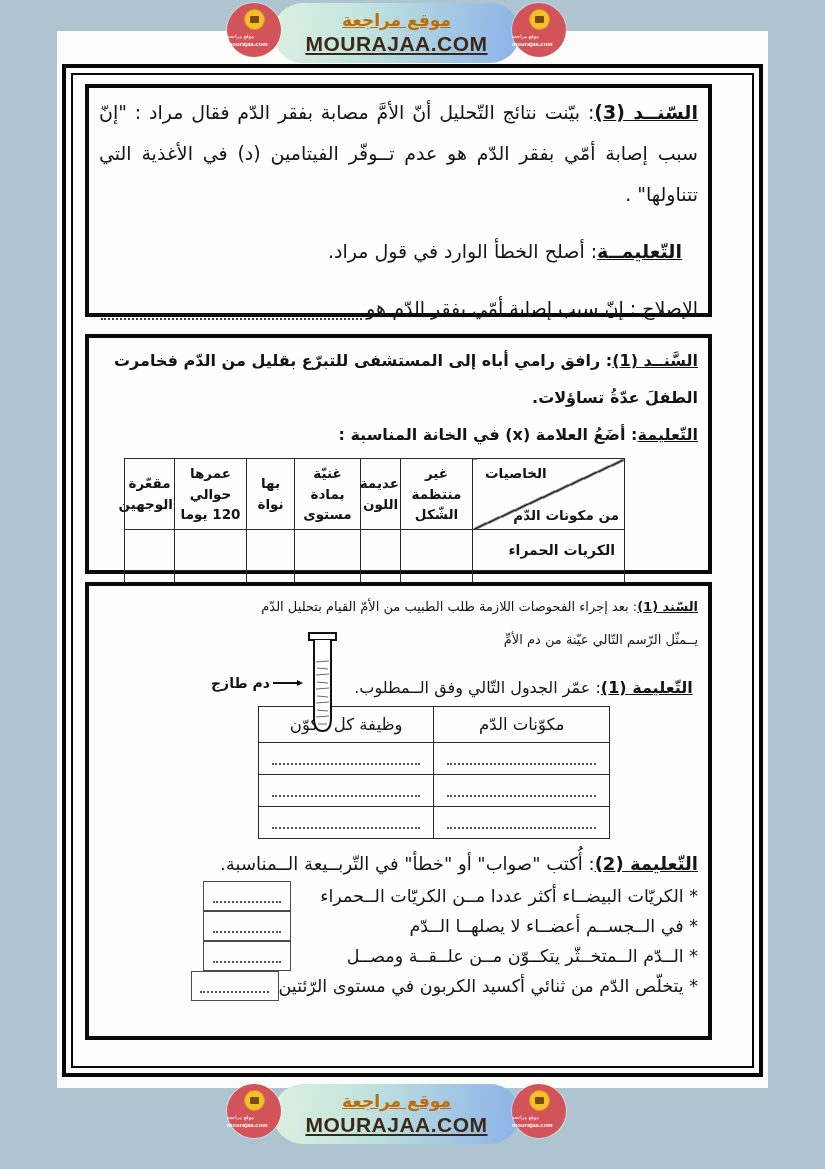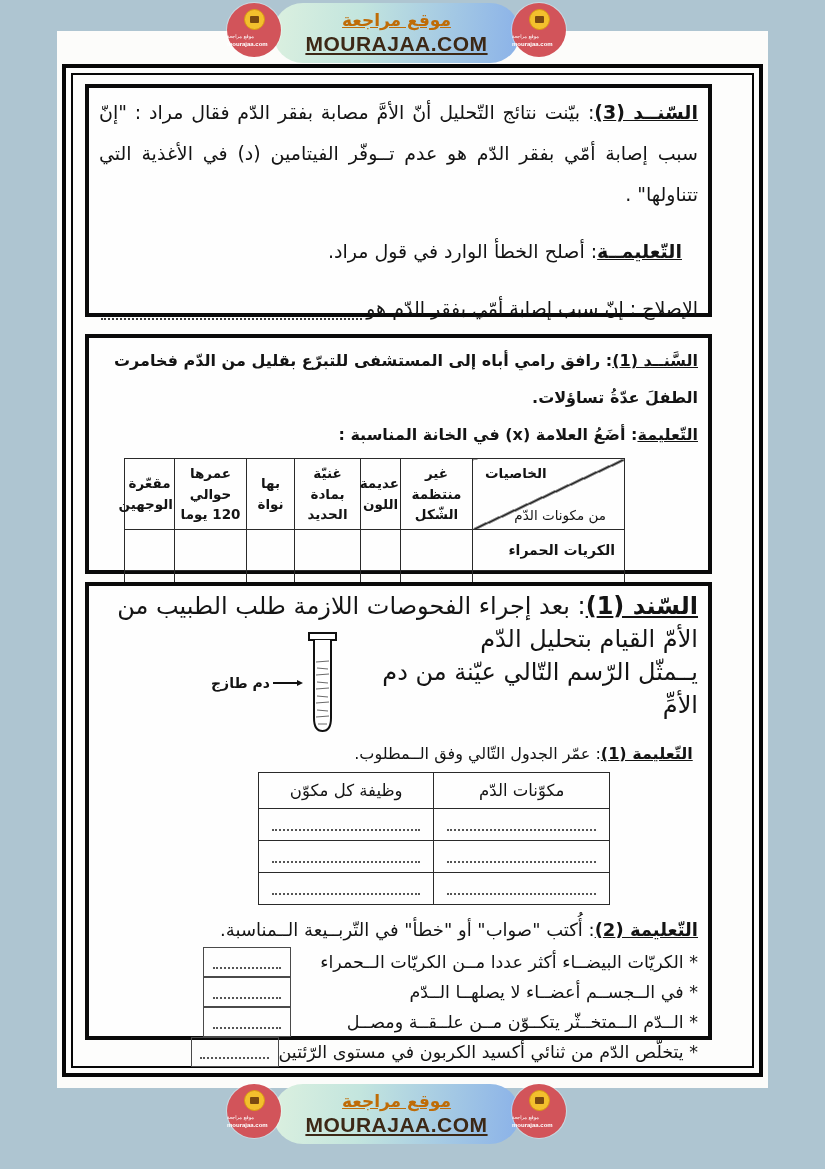--- a/index.html
+++ b/index.html
@@ -46,24 +46,24 @@
   .p2{font-size:16px;font-weight:bold;line-height:37px;margin:0;text-align:right}
   table{border-collapse:collapse}
   .t1{width:500px;margin:5px 73px 0 auto;table-layout:fixed}
   .t1 th,.t1 td{border:1.8px solid #2a2a2a;text-align:center;vertical-align:middle}
   .t1 th{font-size:13.5px;font-weight:bold;line-height:1.55;padding:2px 1px;height:66px}
   .t1 td{height:38px}
   .t1 td.rowlab{font-size:14px;font-weight:bold;text-align:right;padding-right:9px}
   .diag{position:relative;height:66px;
     background:linear-gradient(to bottom right,transparent calc(50% - 1.1px),#2a2a2a calc(50% - 1.1px),#2a2a2a calc(50% + 1.1px),transparent calc(50% + 1.1px))}
   .diag .dt{position:absolute;top:4px;left:12px;font-size:13.5px;font-weight:bold}
-  .diag .db{position:absolute;bottom:3px;right:18px;font-size:13.5px;font-weight:normal}
-
-  
-  .p3{font-size:24px;line-height:33px;margin:0;text-align:right}
+  .diag .db{position:absolute;bottom:3px;right:5px;font-size:13.5px;font-weight:bold}
+
+  
+  .p3{font-size:13px;line-height:33px;margin:0;text-align:right}
   .indent{margin-left:252px}
   .specimen{position:absolute;top:46px;left:122px;display:flex;align-items:center;direction:ltr;z-index:3}
   .tube-label{font-size:14px;font-weight:bold;white-space:nowrap}
   .arrow-line{width:24px;height:2px;background:#111;margin-left:3px}
   .arrow-head{width:0;height:0;border-left:6px solid #111;border-top:3px solid transparent;border-bottom:3px solid transparent;margin-right:1px}
   .instr1{font-size:16px;line-height:33px;margin:15px 0 2px 250px;text-align:center}
   .t2{width:352px;margin:2px 88px 0 auto}
   .t2 th,.t2 td{border:1.8px solid #2a2a2a;text-align:center;vertical-align:middle}
   .t2 th{font-size:16.5px;font-weight:normal;height:33px}
   .t2 td{height:29px}
@@ -128,21 +128,21 @@
             <col style="width:50px">
           </colgroup>
         <tbody>
             <tr>
           <th class="diag">
             <div class="dt">الخاصيات</div>
             <div class="db">من مكونات الدّم</div>
           </th>
           <th>غير منتظمة الشّكل</th>
           <th>عديمة اللون</th>
-          <th>غنيّة بمادة الحديد</th>
+          <th>غنيّة بمادة مستوى</th>
           <th>بها نواة</th>
           <th>عمرها حوالي 120 يوما</th>
           <th>مقعّرة الوجهين</th>
         </tr>
         <tr>
           <td class="rowlab">الكريات الحمراء</td>
           <td></td>
               <td></td>
               <td></td>
               <td></td>

